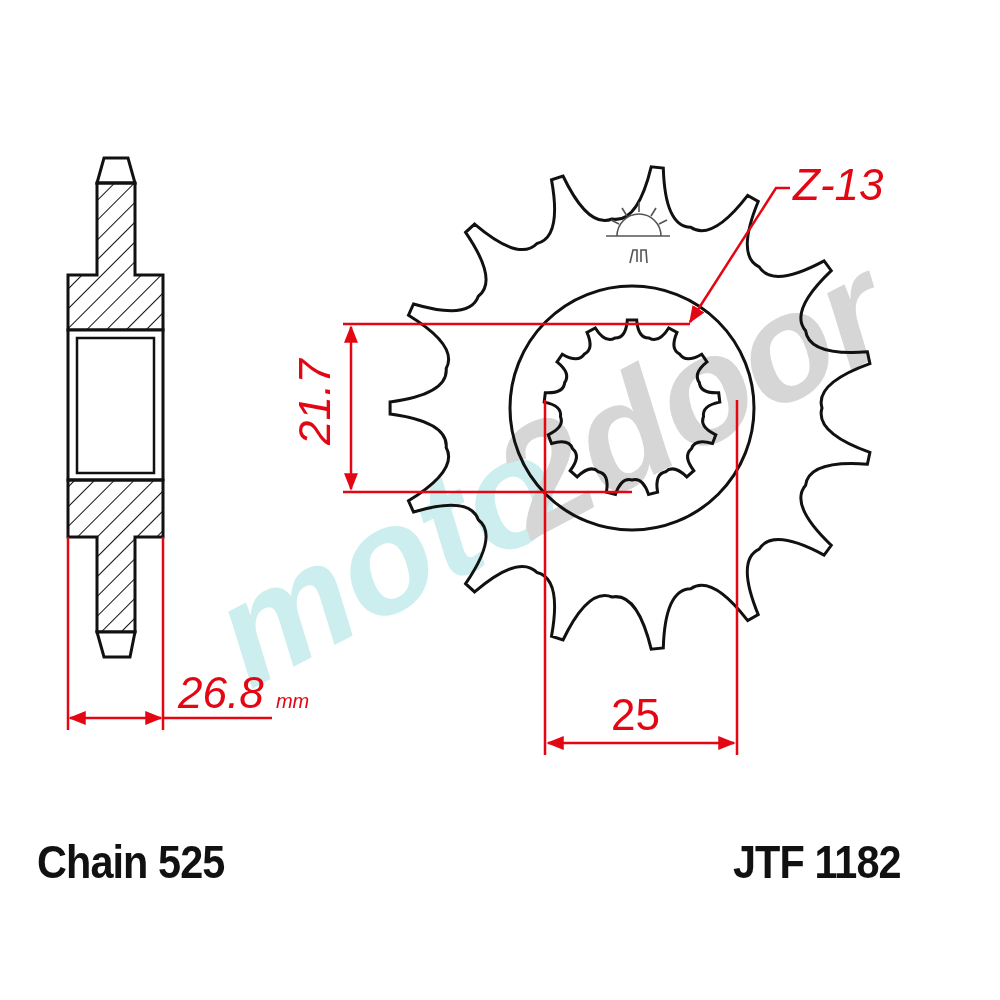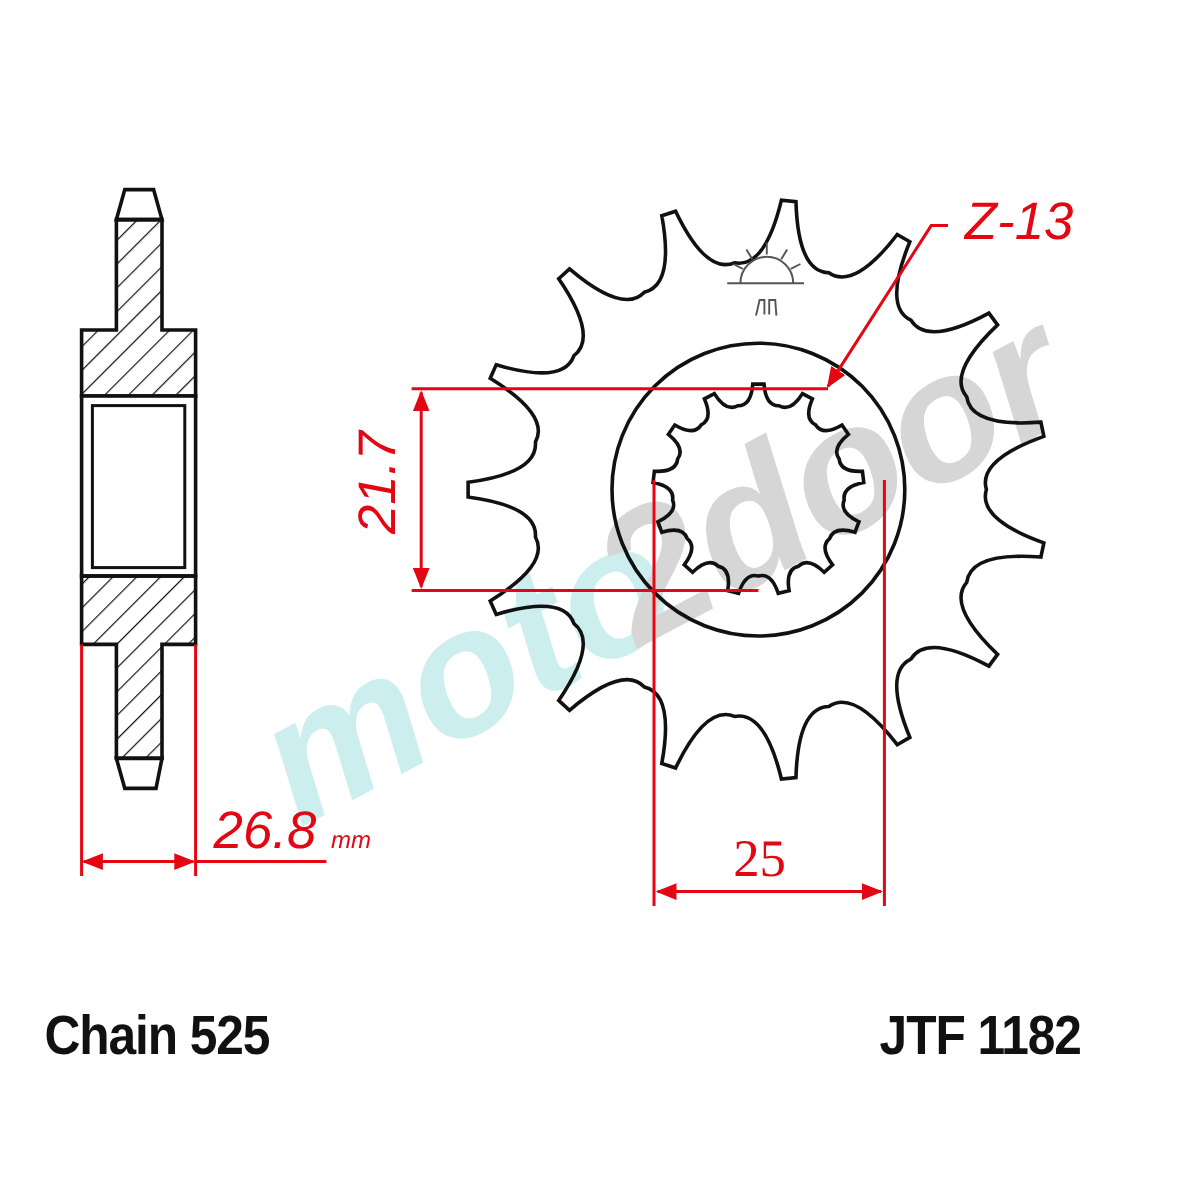--- a/index.html
+++ b/index.html
@@ -68,22 +68,22 @@
     <line x1="343" y1="492" x2="632" y2="492"></line>
     <line x1="351" y1="327" x2="351" y2="489" marker-start="url(#arrow)" marker-end="url(#arrow)"></line>
     <line x1="545" y1="400" x2="545" y2="755"></line>
     <line x1="737" y1="400" x2="737" y2="755"></line>
     <line x1="548" y1="743" x2="734" y2="743" marker-start="url(#arrow)" marker-end="url(#arrow)"></line>
 
     <polyline points="790,188 776,188 690,322" marker-end="url(#arrow)"></polyline>
   </g>
 </svg>
 
-<div class="label red-label" style="left:793px; top:160px; font-size:44px;margin-left:11px;">Z-13</div>
+<div class="label red-label" style="left:793px; top:160px; font-size:44px;">Z-13</div>
 <div class="label red-label" style="left:290px; top:445px; font-size:44px; transform:rotate(-90deg); transform-origin:left top;">21.7</div>
 <div class="label red-label" style="left:178px; top:668px; font-size:44px;">
   <span>26.8</span>
   <span style="font-size:20px;">mm</span>
 </div>
-<div class="label red-label" style="left:611px; top:690px; font-size:44px; font-style:normal;font-family:Liberation Serif, serif;">25</div>
+<div class="label red-label" style="left:611px; top:690px; font-size:44px; font-style:normal;">25</div>
 
 <div class="label bottom-label" style="left:37px; top:835px;">Chain 525</div>
 <div class="label bottom-label" style="left:733px; top:835px;">JTF 1182</div>
 
 </body></html>

